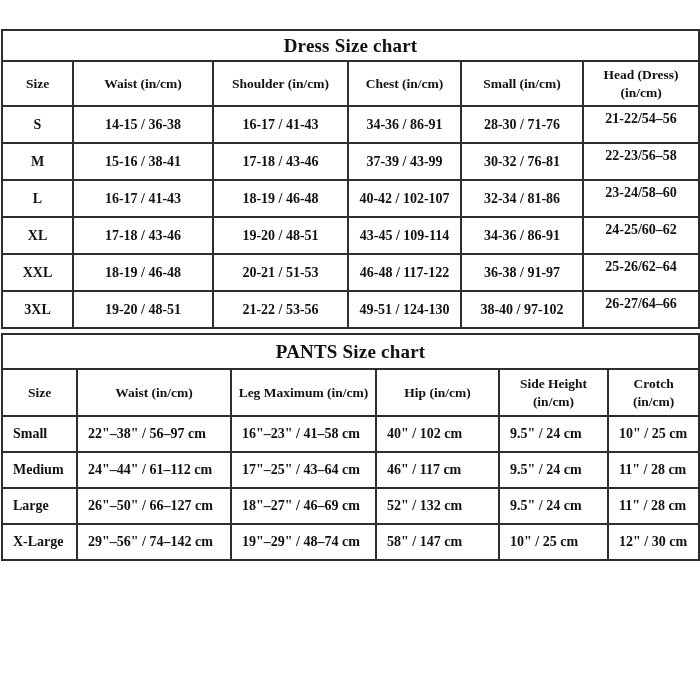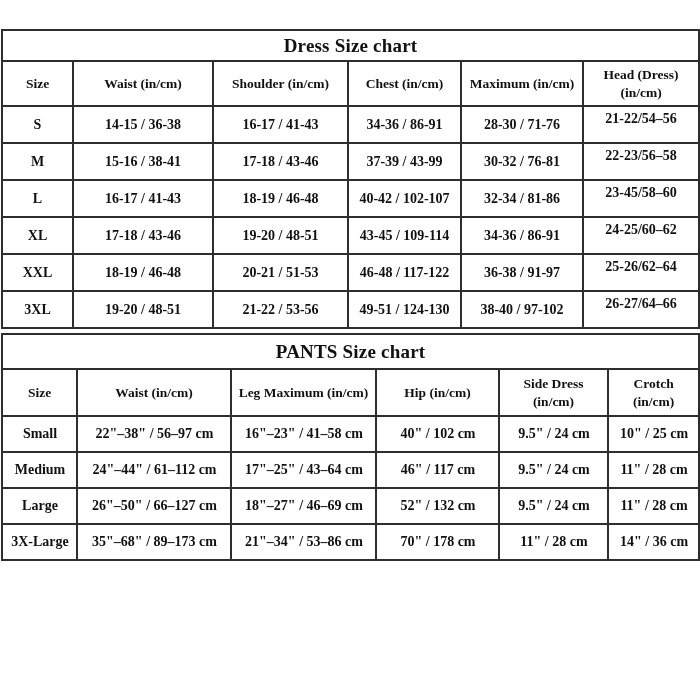--- a/index.html
+++ b/index.html
@@ -66,22 +66,22 @@
   .pants col:nth-child(1) { width: 75px; }
   .pants col:nth-child(2) { width: 154px; }
   .pants col:nth-child(3) { width: 145px; }
   .pants col:nth-child(4) { width: 123px; }
   .pants col:nth-child(5) { width: 109px; }
   .pants col:nth-child(6) { width: 91px; }
   .pants td.title { height: 33px; }
   .pants th { height: 45px; }
   .pants tbody td {
     height: 34px;
-    text-align: center;
-    padding-left: 1px;
+    text-align: left;
+    padding-left: 10px;
   }
 </style>
 </head>
 <body>
 
 <div class="chart-wrap dress">
   <table>
     <colgroup>
         <col>
         <col>
@@ -92,21 +92,21 @@
       </colgroup>
     <thead>
       <tr>
         <td class="title" colspan="6">Dress Size chart</td>
       </tr>
       <tr>
         <th>Size</th>
         <th>Waist (in/cm)</th>
         <th>Shoulder (in/cm)</th>
         <th>Chest (in/cm)</th>
-        <th>Maximum (in/cm)</th>
+        <th>Small (in/cm)</th>
         <th>Head (Dress) (in/cm)</th>
       </tr>
     </thead>
     <tbody>
       <tr>
         <td>S</td>
         <td>14-15 / 36-38</td>
         <td>16-17 / 41-43</td>
         <td>34-36 / 86-91</td>
         <td>28-30 / 71-76</td>
@@ -119,21 +119,21 @@
         <td>37-39 / 43-99</td>
         <td>30-32 / 76-81</td>
         <td class="head-cell">22-23/56–58</td>
       </tr>
       <tr>
         <td>L</td>
         <td>16-17 / 41-43</td>
         <td>18-19 / 46-48</td>
         <td>40-42 / 102-107</td>
         <td>32-34 / 81-86</td>
-        <td class="head-cell">23-45/58–60</td>
+        <td class="head-cell">23-24/58–60</td>
       </tr>
       <tr>
         <td>XL</td>
         <td>17-18 / 43-46</td>
         <td>19-20 / 48-51</td>
         <td>43-45 / 109-114</td>
         <td>34-36 / 86-91</td>
         <td class="head-cell">24-25/60–62</td>
       </tr>
       <tr>
@@ -168,21 +168,21 @@
       </colgroup>
     <thead>
       <tr>
         <td class="title" colspan="6">PANTS Size chart</td>
       </tr>
       <tr>
         <th>Size</th>
         <th>Waist (in/cm)</th>
         <th>Leg Maximum (in/cm)</th>
         <th>Hip (in/cm)</th>
-        <th>Side Dress (in/cm)</th>
+        <th>Side Height (in/cm)</th>
         <th>Crotch (in/cm)</th>
       </tr>
     </thead>
     <tbody>
       <tr>
         <td>Small</td>
         <td>22"–38" / 56–97 cm</td>
         <td>16"–23" / 41–58 cm</td>
         <td>40" / 102 cm</td>
         <td>9.5" / 24 cm</td>
@@ -198,22 +198,22 @@
       </tr>
       <tr>
         <td>Large</td>
         <td>26"–50" / 66–127 cm</td>
         <td>18"–27" / 46–69 cm</td>
         <td>52" / 132 cm</td>
         <td>9.5" / 24 cm</td>
         <td>11" / 28 cm</td>
       </tr>
       <tr>
-        <td>3X-Large</td>
-        <td>35"–68" / 89–173 cm</td>
-        <td>21"–34" / 53–86 cm</td>
-        <td>70" / 178 cm</td>
-        <td>11" / 28 cm</td>
-        <td>14" / 36 cm</td>
+        <td>X-Large</td>
+        <td>29"–56" / 74–142 cm</td>
+        <td>19"–29" / 48–74 cm</td>
+        <td>58" / 147 cm</td>
+        <td>10" / 25 cm</td>
+        <td>12" / 30 cm</td>
       </tr>
     </tbody>
   </table>
 </div>
 
 </body></html>

